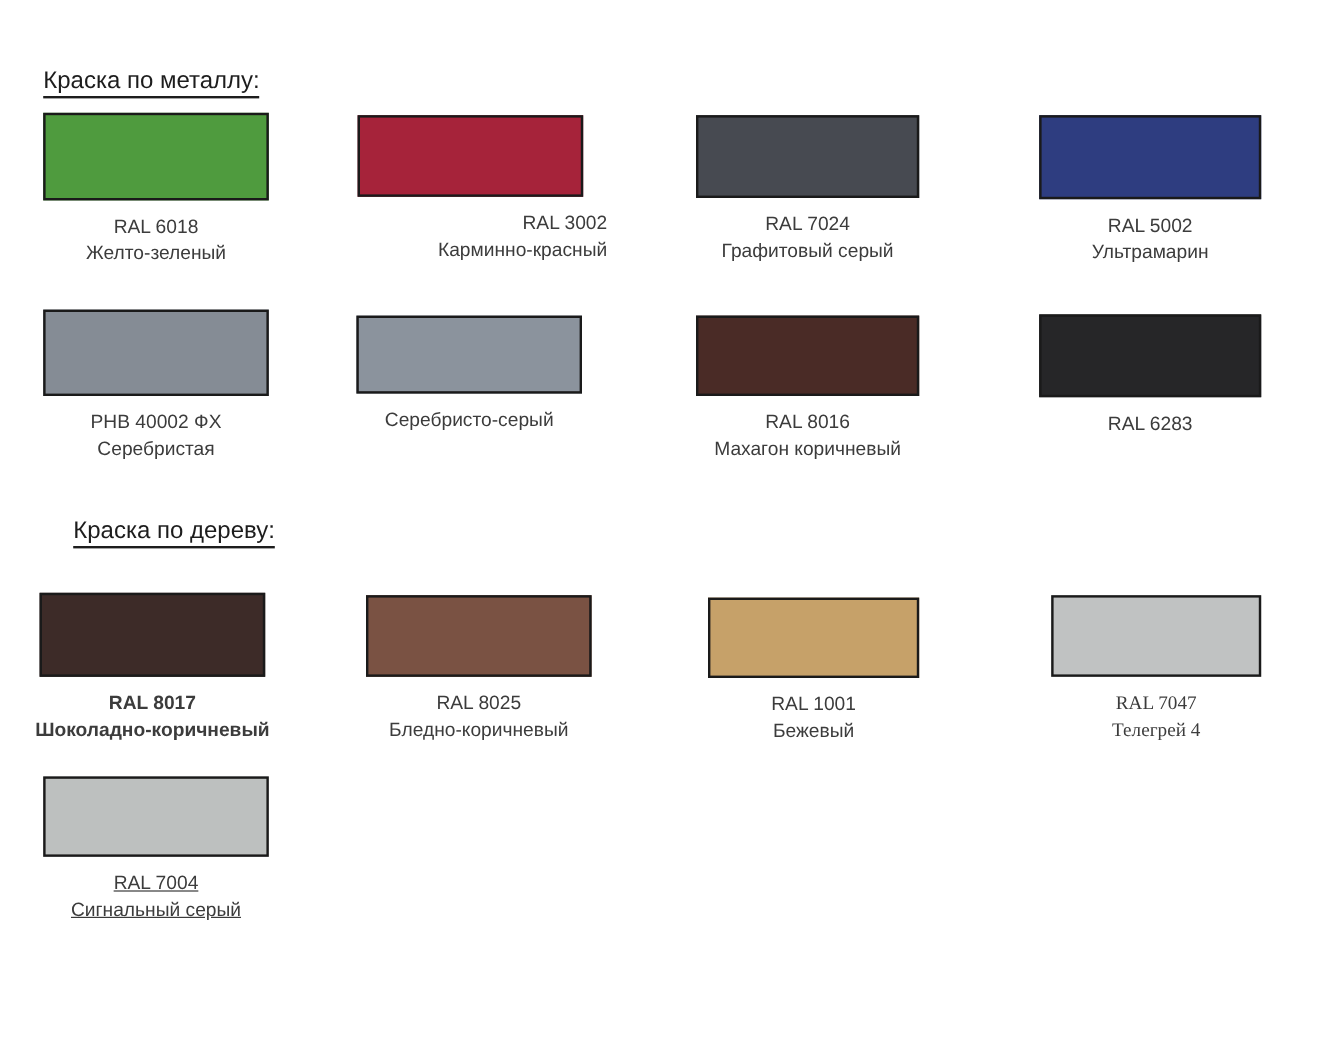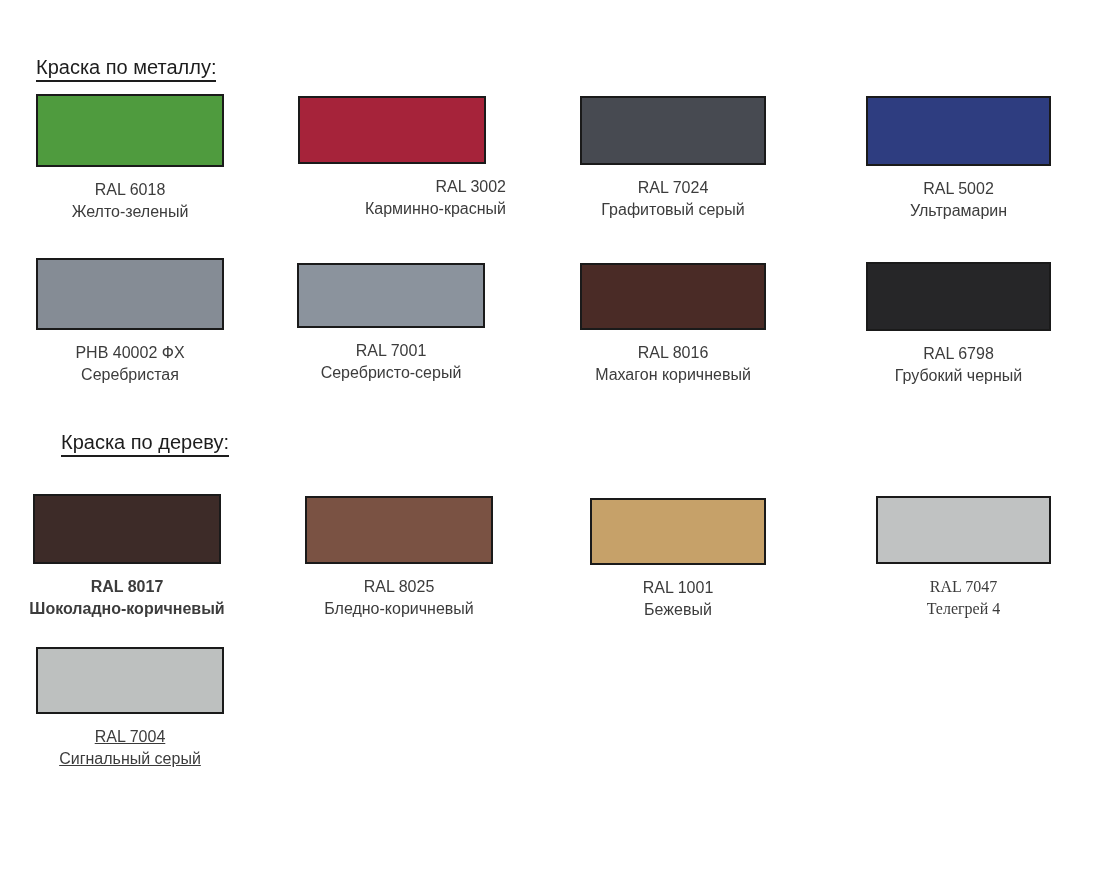--- a/index.html
+++ b/index.html
@@ -102,36 +102,34 @@
       <div class="swatch-group" style="left: 16px; top: 258px; width: 228px;">
         <div class="swatch" style="width: 188px; height: 72px; background: rgb(133, 140, 149); border-color: rgb(26, 26, 26);"></div>
         <div class="swatch-caption">
           <span class="swatch-code">РНВ 40002 ФХ</span>
           <span class="swatch-name">Серебристая</span>
         </div>
       </div>
       <div class="swatch-group" style="left: 277px; top: 263px; width: 228px;">
         <div class="swatch" style="width: 188px; height: 65px; background: rgb(139, 147, 157); border-color: rgb(26, 26, 26);"></div>
         <div class="swatch-caption">
-          <span class="swatch-code">RAL 7001</span>
           <span class="swatch-name">Серебристо-серый</span>
         </div>
       </div>
       <div class="swatch-group" style="left: 560px; top: 263px; width: 226px;">
         <div class="swatch" style="width: 186px; height: 67px; background: rgb(74, 43, 38); border-color: rgb(26, 26, 26);"></div>
         <div class="swatch-caption">
           <span class="swatch-code">RAL 8016</span>
           <span class="swatch-name">Махагон коричневый</span>
         </div>
       </div>
       <div class="swatch-group" style="left: 846px; top: 262px; width: 225px;">
         <div class="swatch" style="width: 185px; height: 69px; background: rgb(38, 38, 40); border-color: rgb(26, 26, 26);"></div>
         <div class="swatch-caption">
-          <span class="swatch-code">RAL 6798</span>
-          <span class="swatch-name">Грубокий черный</span>
+          <span class="swatch-code">RAL 6283</span>
         </div>
       </div>
       <div class="swatch-group" style="left: 13px; top: 494px; width: 228px; font-weight: bold;">
         <div class="swatch" style="width: 188px; height: 70px; background: rgb(61, 43, 40); border-color: rgb(26, 26, 26);"></div>
         <div class="swatch-caption">
           <span class="swatch-code">RAL 8017</span>
           <span class="swatch-name">Шоколадно-коричневый</span>
         </div>
       </div>
       <div class="swatch-group" style="left: 285px; top: 496px; width: 228px;">

